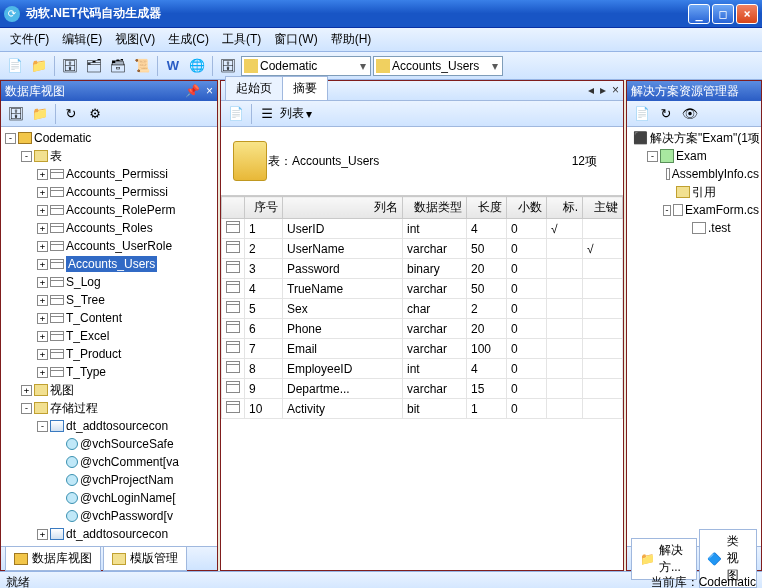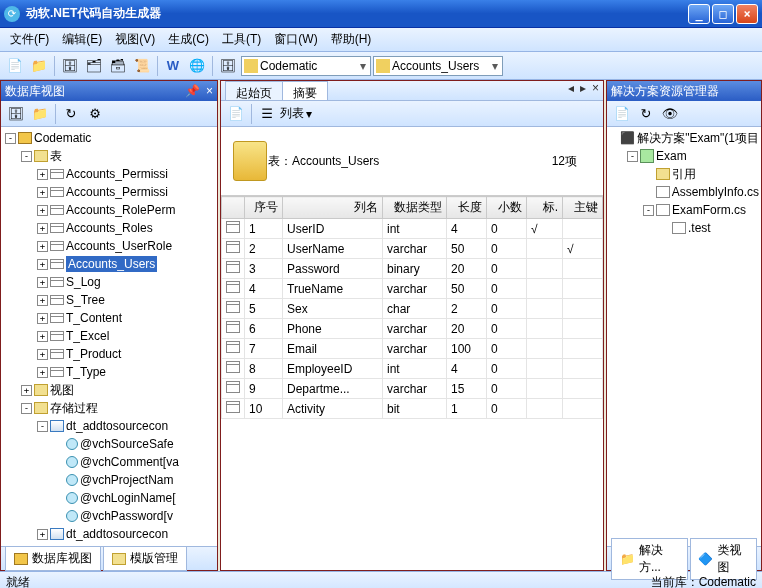--- a/index.html
+++ b/index.html
@@ -19,36 +19,36 @@
 .combo{height:20px;border:1px solid #7f9db9;background:#fff;display:flex;align-items:center;padding:0 4px 0 18px;min-width:130px;position:relative}
 .combo::after{content:"▾";position:absolute;right:4px;color:#5a5a5a}
 .combo::before{content:"";position:absolute;left:2px;width:14px;height:14px;background:#f0d060}
 .body-area{display:flex;height:491px}
 .panel{display:flex;flex-direction:column;background:#fff;border:1px solid #7f1d1d}
 .panel-header{height:20px;background:linear-gradient(to bottom,#5b8de0,#2a5cc4);color:#fff;display:flex;align-items:center;padding:0 4px;justify-content:space-between}
 .panel-header .ph-btns{display:flex;gap:6px;font-size:10px}
 .panel-toolbar{height:26px;background:linear-gradient(to bottom,#eaf3ff,#cfe4ff);border-bottom:1px solid #a0b8de;display:flex;align-items:center;padding:0 4px;gap:2px}
 .left{width:218px}
 .center{flex:1;margin:0 2px}
-.right{width:156px}
+.right{width:136px}
 .tree{flex:1;overflow:auto;background:#fff;padding:2px}
 .tree ul{list-style:none;padding-left:16px}
 .tree>ul{padding-left:2px}
 .tree li{white-space:nowrap;line-height:16px;position:relative}
 .node{display:flex;align-items:center;gap:2px;padding:1px 0}
 .exp{width:11px;height:11px;border:1px solid #888;display:inline-flex;align-items:center;justify-content:center;font-size:9px;line-height:1;background:#fff;font-family:monospace}
 .noexp{width:11px;display:inline-block}
 .dbic{width:14px;height:12px;background:#f2c64a;border:1px solid #a07820}
 .flic{width:14px;height:12px;background:#f2e090;border:1px solid #c0a030}
 .tbic{width:14px;height:10px;background:#fff;border:1px solid #888;position:relative}
 .tbic::before{content:"";position:absolute;top:2px;left:0;right:0;height:1px;background:#888}
 .spic{width:14px;height:12px;background:linear-gradient(to bottom,#fff,#d0e0f0);border:1px solid #3a7ac0}
 .pric{width:12px;height:12px;border-radius:6px;background:#c0e8f8;border:1px solid #3a90b0}
 .sel{background:#316ac5;color:#fff;padding:0 2px}
-.tabs{height:20px;background:linear-gradient(to bottom,#eaf3ff,#cfe4ff);border-bottom:1px solid #a0b8de;display:flex;padding:0 4px;gap:16px;justify-content:space-between}
+.tabs{height:20px;background:linear-gradient(to bottom,#eaf3ff,#cfe4ff);border-bottom:1px solid #a0b8de;display:flex;align-items:flex-end;padding:0 4px;gap:16px;justify-content:space-between}
 .tabs-l{display:flex}
 .tab{padding:3px 10px;border:1px solid #a0b8de;border-bottom:none;background:#eaf3ff;margin-right:-1px}
 .tab.active{background:#fff}
 .tabs .ph-btns{display:flex;gap:6px;font-size:10px;padding-bottom:3px;color:#333}
 .center-hdr{padding:14px 12px;display:flex;align-items:center;gap:1px;border-bottom:1px solid #ccc}
 .big-ic{width:34px;height:40px;background:linear-gradient(to bottom,#f8e488,#e8b838);border:1px solid #c09820;border-radius:3px}
 .count{margin-left:auto;padding-right:14px}
 .grid{flex:1;overflow:auto}
 .grid table{width:100%;border-collapse:collapse}
 .grid th{background:linear-gradient(to bottom,#f8f8f8,#e6e6e6);border:1px solid #c9c9c9;padding:2px 4px;text-align:right;font-weight:normal;height:20px}
@@ -478,29 +478,29 @@
             <li>
                 <div class="node">
                   <span class="exp">-</span>
                   <span class="csic"></span>
                   <span>Exam</span>
                 </div>
               <ul>
                 <li>
                     <div class="node">
                       <span class="noexp"></span>
+                      <span class="refic"></span>
+                      <span>AssemblyInfo.cs</span>
+                    </div>
+                  </li>
+                <li>
+                    <div class="node">
+                      <span class="noexp"></span>
                       <span class="foldic"></span>
                       <span>引用</span>
-                    </div>
-                  </li>
-                <li>
-                    <div class="node">
-                      <span class="noexp"></span>
-                      <span class="refic"></span>
-                      <span>AssemblyInfo.cs</span>
                     </div>
                   </li>
                 <li>
                     <div class="node">
                       <span class="exp">-</span>
                       <span class="refic"></span>
                       <span>ExamForm.cs</span>
                     </div>
                   <ul>
                       <li>

